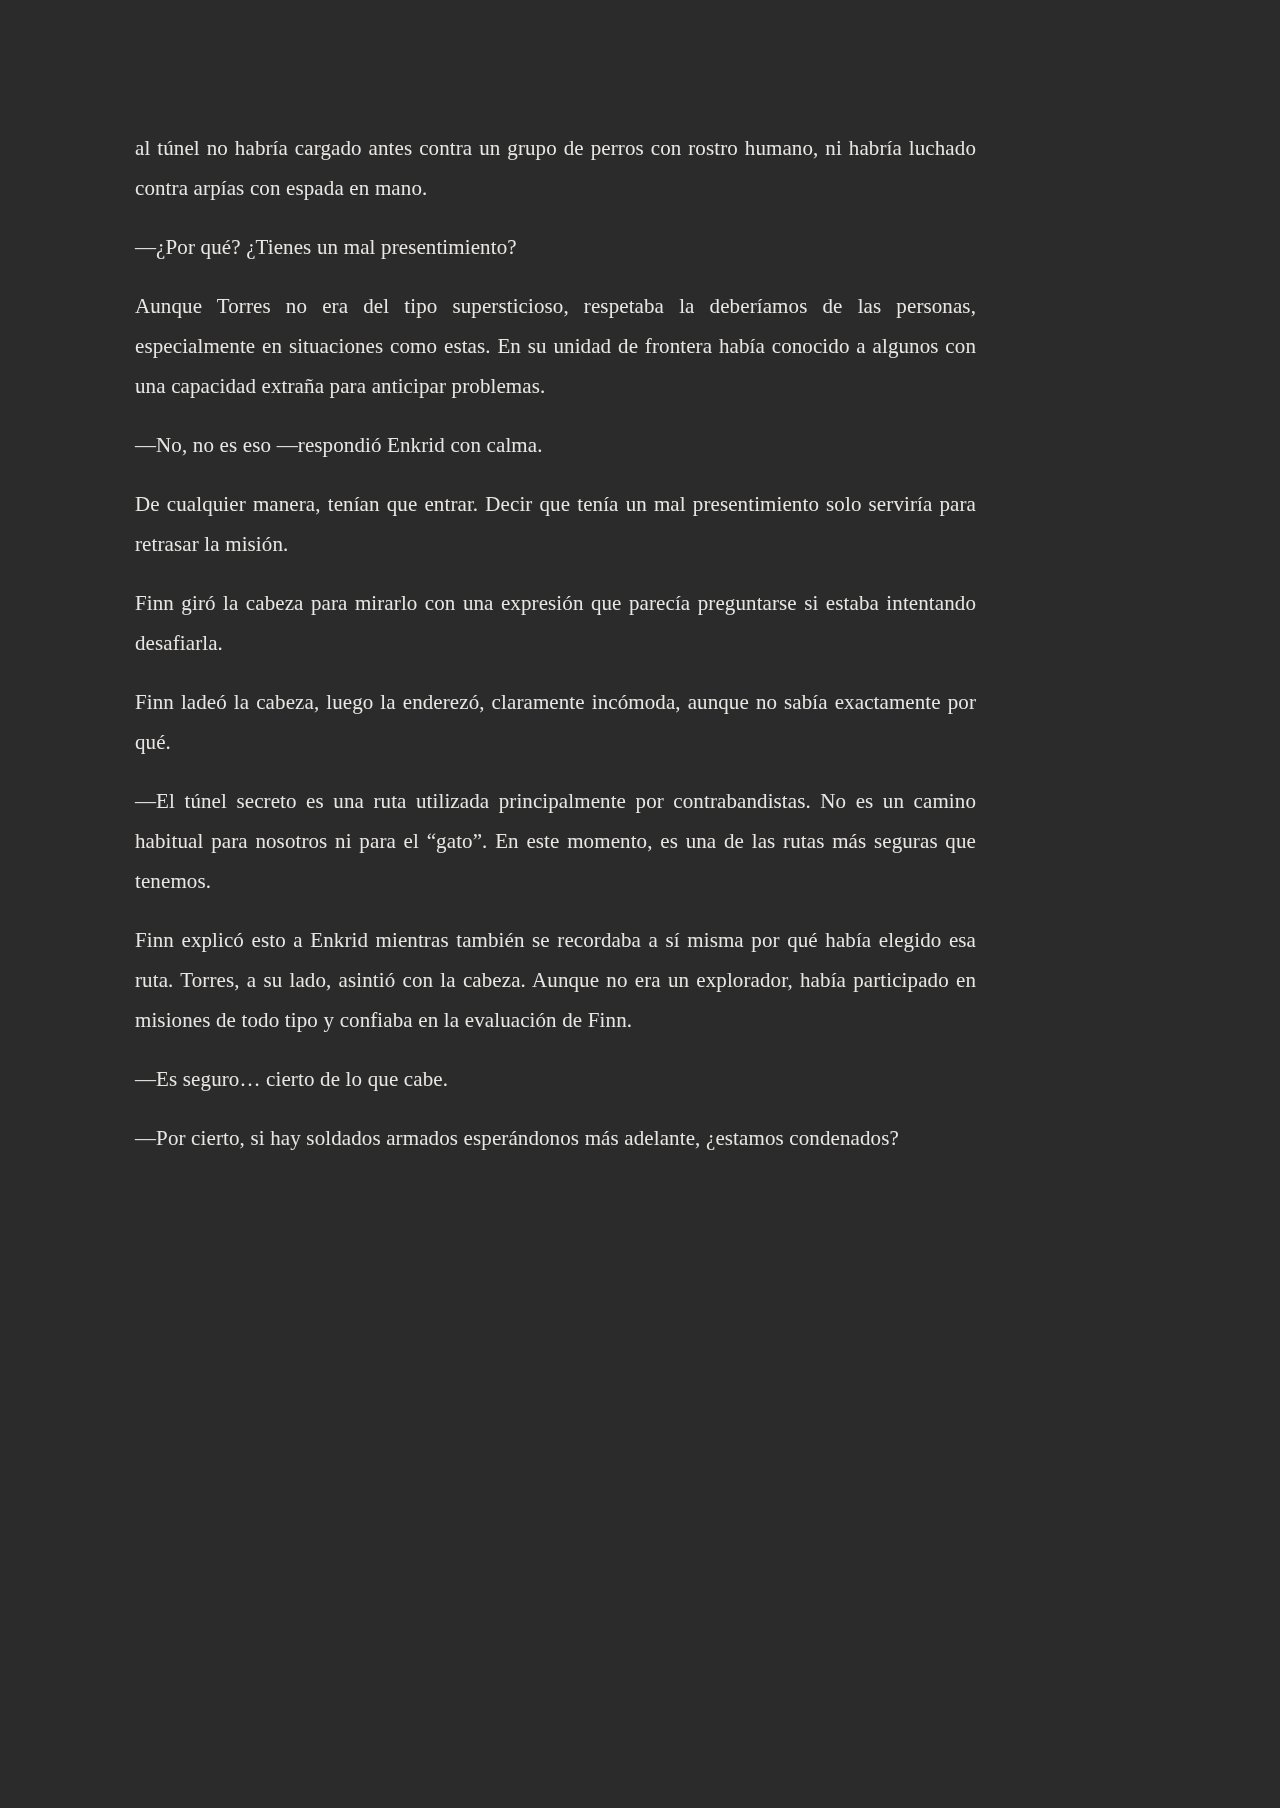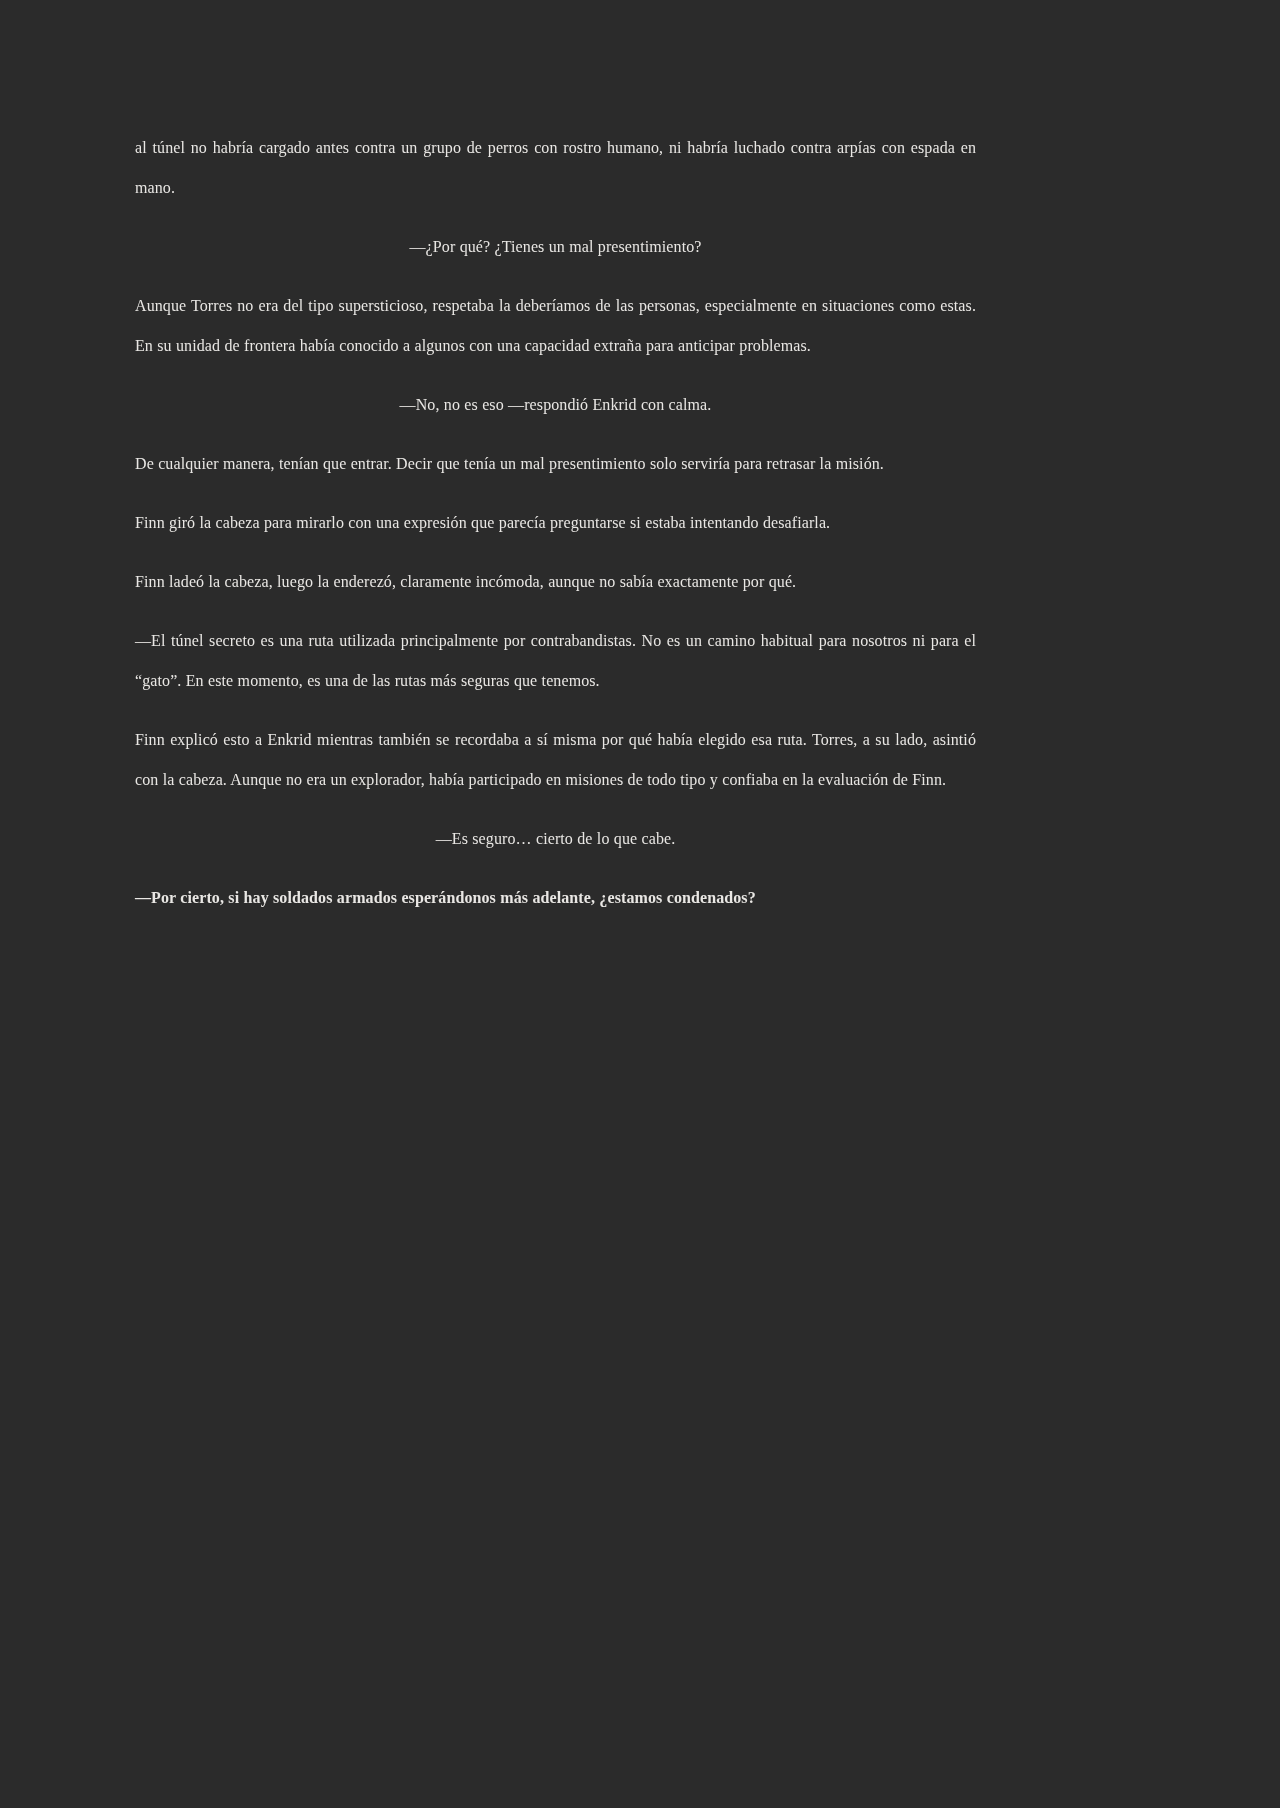--- a/index.html
+++ b/index.html
@@ -21,35 +21,34 @@
     box-sizing: border-box;
   }
   .text-column {
     position: absolute;
     left: 135px;
     top: 128px;
     width: 841px;
   }
   .para {
     margin: 0 0 19px 0;
-    font-size: 16px;
+    font-size: 21px;
     line-height: 40px;
     color: #e9e7e4;
     text-align: justify;
     text-justify: inter-word;
     letter-spacing: 0.1px;
     word-spacing: 0.2px;
   }
   .para:last-child {
     margin-bottom: 0;
-    font-weight: bold;
   }
   
   .para.dialogue {
-    text-align: center;
+    text-align: left;
   }
 </style>
 </head>
 <body>
 
 <div class="page">
   <div class="text-column">
 
     <p class="para">al túnel no habría cargado antes contra un grupo de perros con rostro humano, ni habría luchado contra arpías con espada en mano.</p>
 

